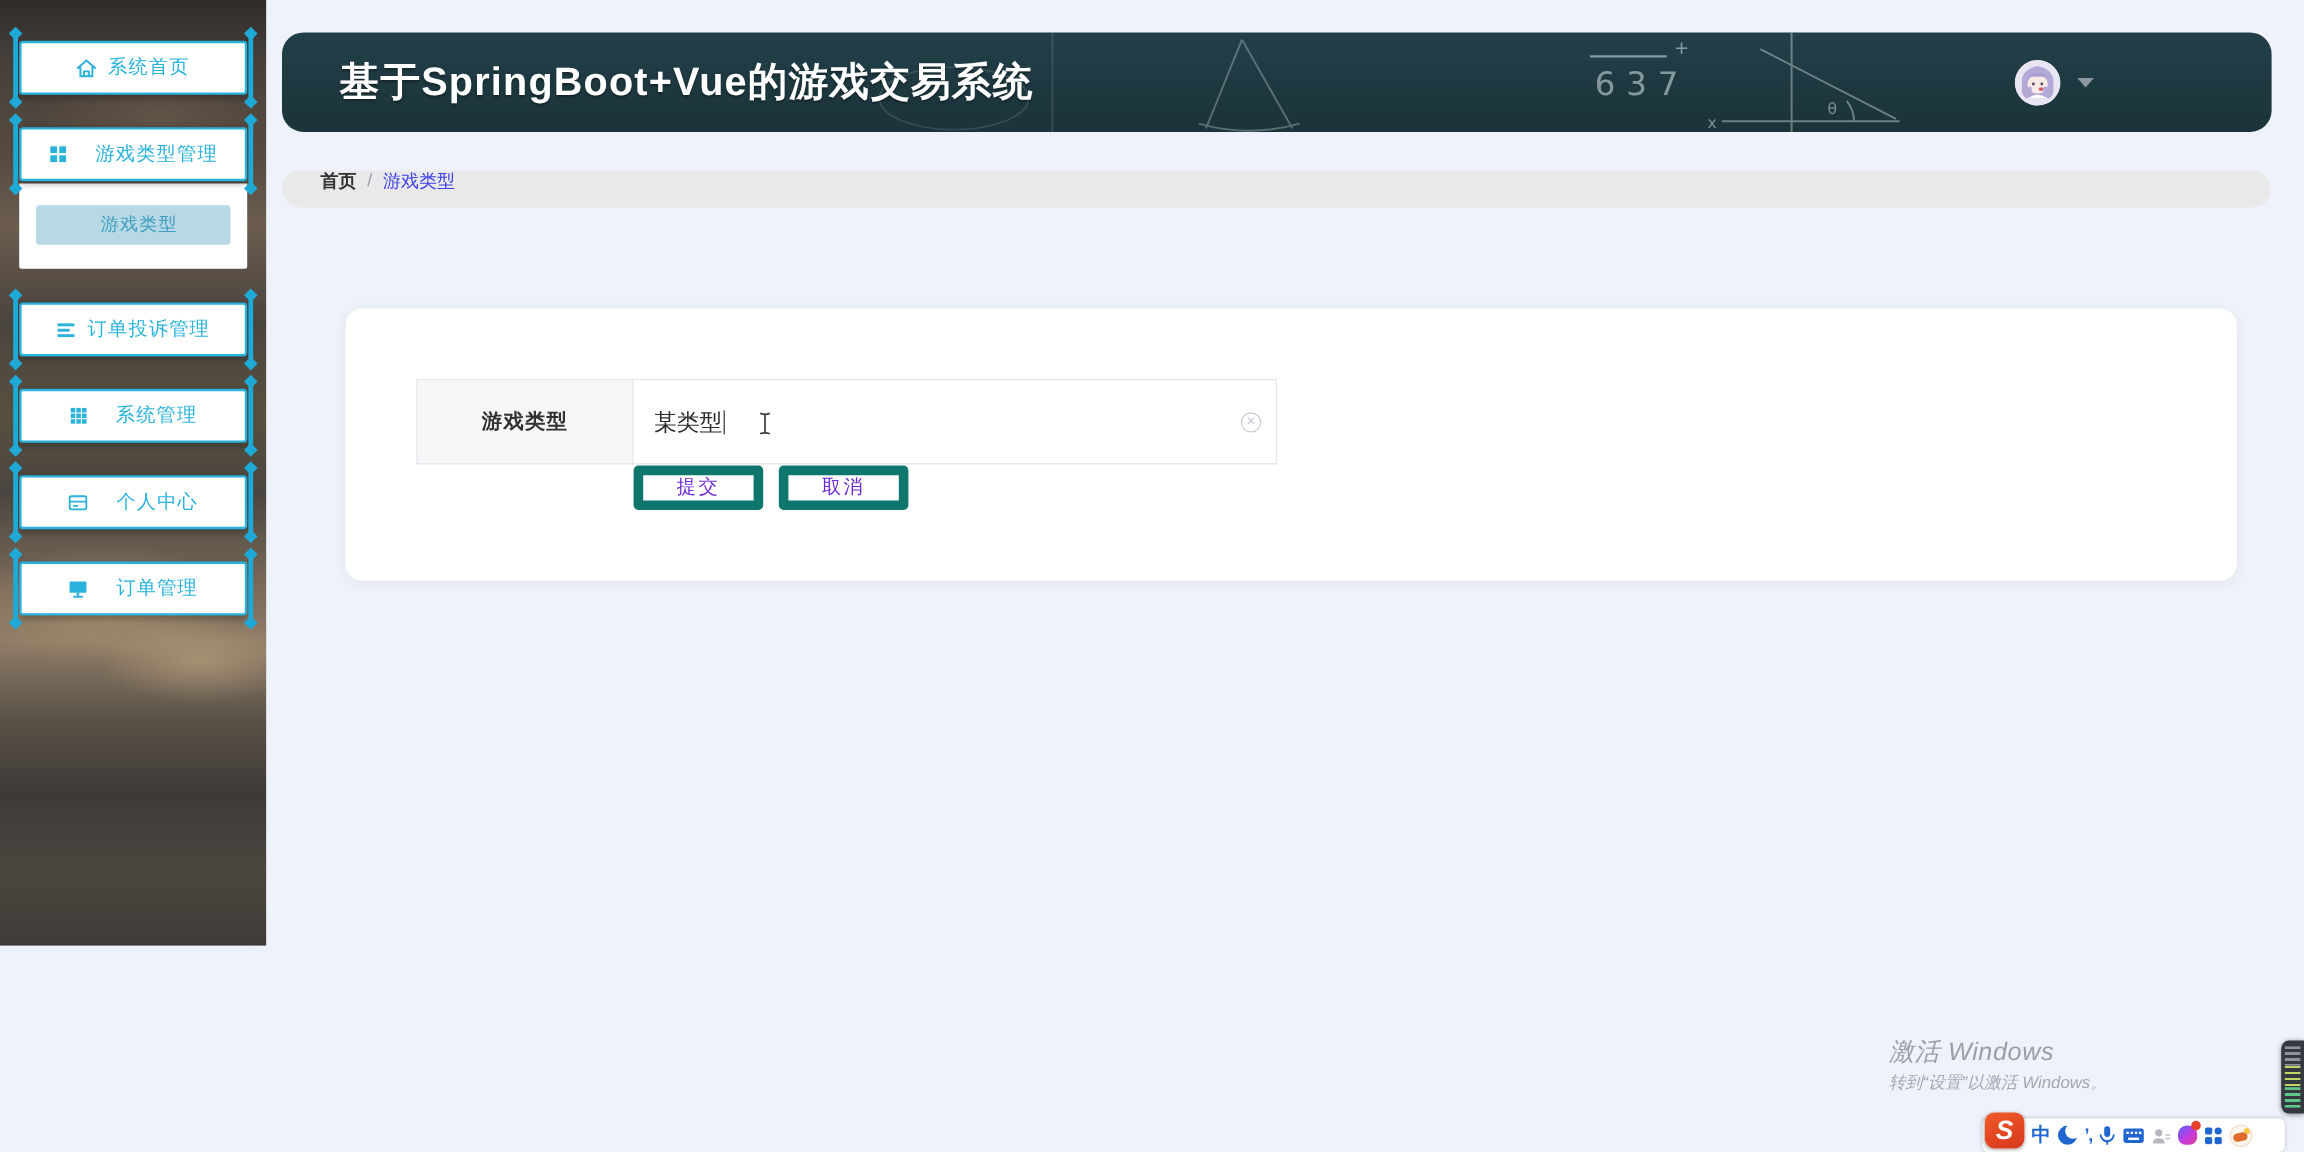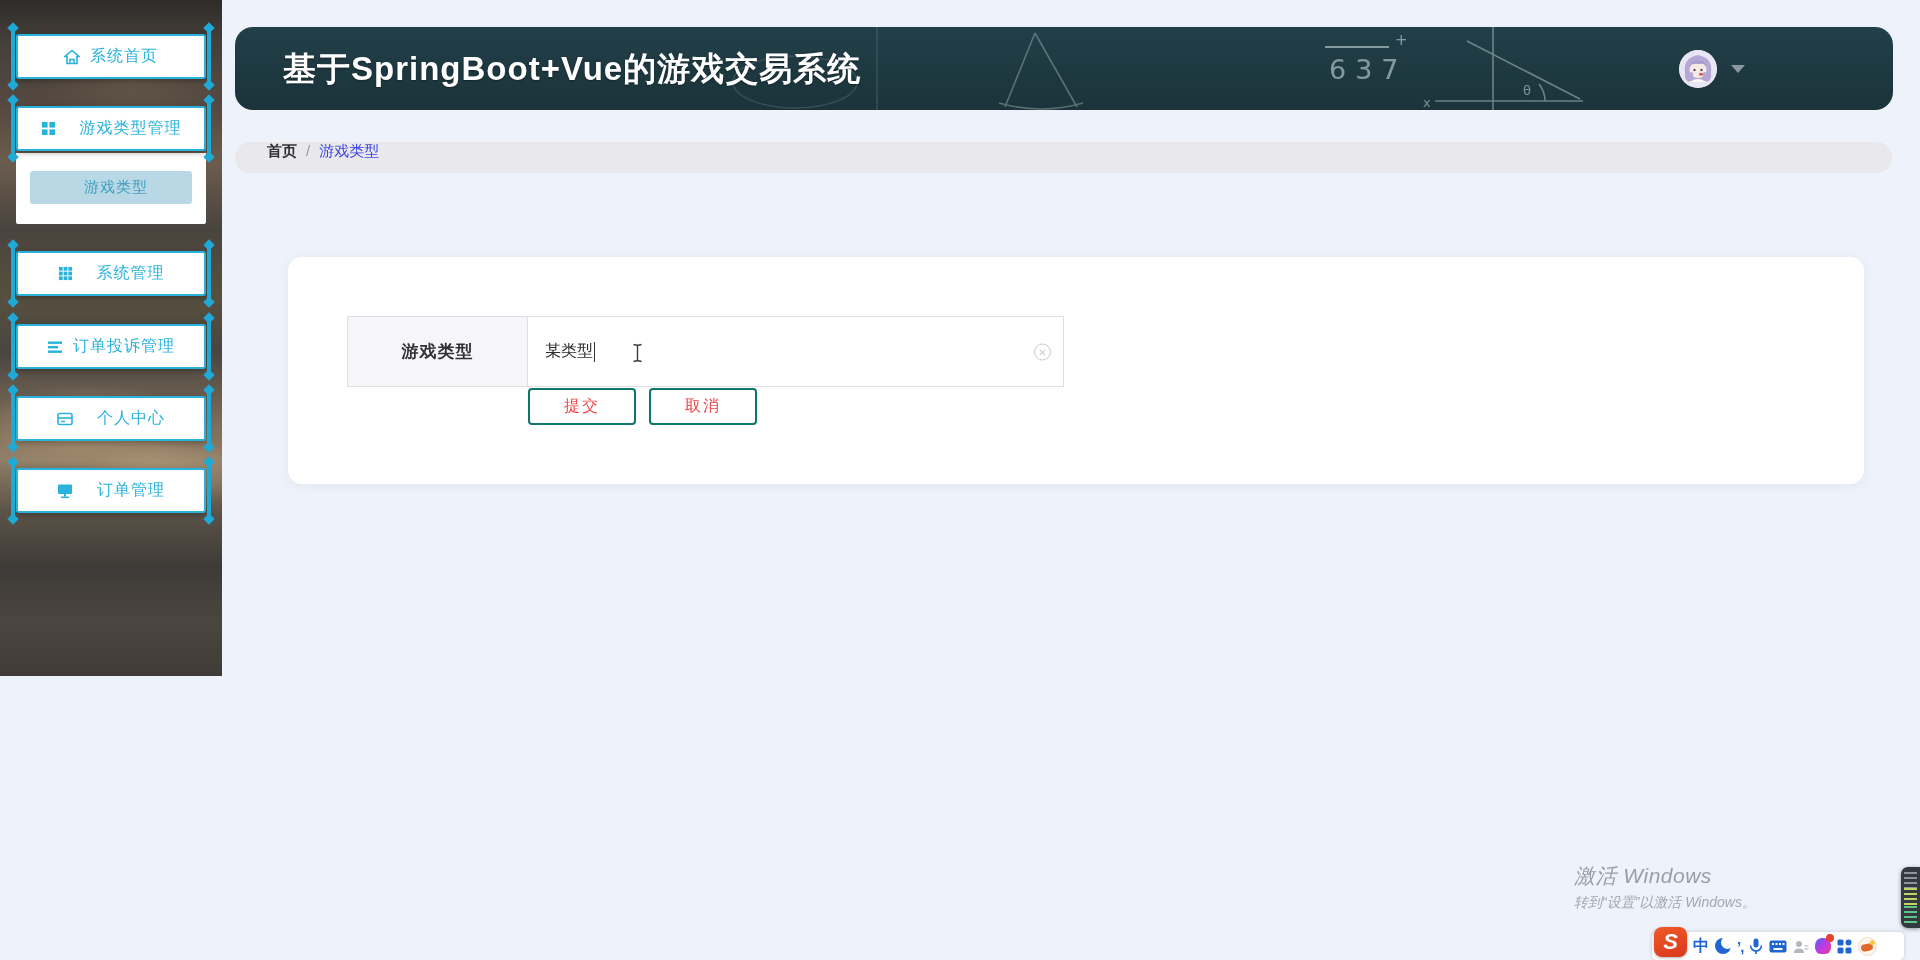--- a/index.html
+++ b/index.html
@@ -1,20 +1,20 @@
 <!DOCTYPE html>
 <html><head>
 <meta charset="utf-8">
 <style>
   * { margin:0; padding:0; box-sizing:border-box; }
   html,body { width:1920px; height:960px; overflow:hidden; font-family:"Liberation Sans","DejaVu Sans",sans-serif; }
   .page { position:relative; width:1920px; height:960px; background:#eef2fa; }
 
   
-  .sidebar { position:absolute; left:0; top:0; width:222px; height:676px; overflow:hidden;
+  .sidebar { position:absolute; left:0; top:0; width:222px; height:788px; overflow:hidden;
     background:
       radial-gradient(140px 60px at 60% 12%, rgba(120,100,80,.45), rgba(0,0,0,0) 70%),
       radial-gradient(160px 70px at 40% 64%, rgba(190,160,120,.55), rgba(0,0,0,0) 70%),
       radial-gradient(120px 50px at 75% 70%, rgba(210,180,140,.45), rgba(0,0,0,0) 70%),
       linear-gradient(180deg,#2e2b29 0%,#453f3a 6%,#554a41 16%,#6b5c4e 24%,#4a443f 34%,#57503f 44%,#4a4540 52%,#7a6a58 62%,#8f7d66 68%,#5a5248 76%,#3e3a37 84%,#4b463f 92%,#403b36 100%);
   }
   .nav-item { position:relative; height:45px; margin:0 16px; background:#fff; border:2px solid #29b2dc;
     border-radius:3px; display:flex; align-items:center; justify-content:center; gap:10px;
     color:#29b2dc; font-size:16px; letter-spacing:1px; cursor:pointer;
     box-shadow:0 2px 6px rgba(0,0,0,.28); }
@@ -55,30 +55,30 @@
   .bc-current { color:#3c41e8; cursor:pointer; }
 
   .card { position:absolute; left:66px; top:257px; width:1576px; height:227px; background:#fff;
     border-radius:14px; box-shadow:0 2px 12px rgba(30,50,90,.06); }
 
   .form-table { position:absolute; left:59px; top:59px; width:717px; height:71px;
     border:1px solid #dcdfe6; display:flex; }
   .form-label-cell { width:180px; background:#f6f6f8; border-right:1px solid #dcdfe6;
     display:flex; align-items:center; justify-content:center; font-size:17px; color:#303133; font-weight:600; letter-spacing:1px; }
   .form-input-cell { position:relative; flex:1; background:#fff; display:flex; align-items:center; padding-left:17px; }
-  .input-value { font-size:16px; color:#2b2b2b; }
+  .input-value { font-size:19px; color:#2b2b2b; }
   .input-caret { display:inline-block; width:1px; height:20px; background:#333; margin-left:1px; vertical-align:middle; }
   .ibeam-cursor { position:absolute; left:104px; top:26px; }
   .clear-icon { position:absolute; right:12px; top:50%; transform:translateY(-50%);
     width:17px; height:17px; border:1px solid #c6cad2; border-radius:50%;
     color:#c6cad2; font-size:10px; line-height:15px; text-align:center; cursor:pointer; background:#fff; }
 
   .btn-row { position:absolute; left:240px; top:131px; display:flex; gap:13px; }
-  .btn { width:108px; height:37px; background:#fff; border:2px solid #0f766e; border-radius:4px;
-    color:#ef4444; font-size:16px; letter-spacing:2px; display:flex; align-items:center; justify-content:center;
+  .btn { width:108px; height:37px; background:#fff; border:8px solid #0f766e; border-radius:4px;
+    color:#6d28d9; font-size:16px; letter-spacing:2px; display:flex; align-items:center; justify-content:center;
     cursor:pointer; font-family:inherit; }
 
   
   .watermark { position:absolute; left:1574px; top:862px; pointer-events:none;font-style:italic; }
   .wm-1 { font-size:21px; color:rgba(130,136,144,.78); letter-spacing:.5px; }
   .wm-2 { font-size:14px; color:rgba(130,136,144,.70); margin-top:4px; }
 
   
   .ime-bar { position:absolute; left:1652px; top:932px; width:252px; height:28px; background:#fff;
     border-radius:5px; box-shadow:0 0 4px rgba(0,0,0,.18); display:flex; align-items:center; padding:0 6px 0 2px; gap:6px; }
@@ -140,52 +140,52 @@
       <span class="nav-label">游戏类型管理</span>
     </div>
 
     <div class="submenu">
       <div class="submenu-item">
         <span>游戏类型</span>
       </div>
     </div>
 
 
+    <div class="nav-item mt-d">
+      <span class="deco deco-l"></span>
+      <span class="deco deco-r"></span>
+      <span class="nav-icon">
+        <svg width="16" height="16" viewBox="0 0 16 16">
+            <rect x="1" y="2.5" width="14" height="2.4" fill="#29b2dc"></rect>
+            <rect x="1" y="7" width="10" height="2.4" fill="#29b2dc"></rect>
+            <rect x="1" y="11.5" width="14" height="2.4" fill="#29b2dc"></rect>
+          </svg>
+      </span>
+      <span class="nav-label">订单投诉管理</span>
+    </div>
+
     <div class="nav-item mt-b">
       <span class="deco deco-l"></span>
       <span class="deco deco-r"></span>
       <span class="nav-icon">
         <svg width="15" height="15" viewBox="0 0 16 16">
             <g fill="#29b2dc">
               <rect x="1" y="1" width="4" height="4"></rect>
               <rect x="6" y="1" width="4" height="4"></rect>
               <rect x="11" y="1" width="4" height="4"></rect>
               <rect x="1" y="6" width="4" height="4"></rect>
               <rect x="6" y="6" width="4" height="4"></rect>
               <rect x="11" y="6" width="4" height="4"></rect>
               <rect x="1" y="11" width="4" height="4"></rect>
               <rect x="6" y="11" width="4" height="4"></rect>
               <rect x="11" y="11" width="4" height="4"></rect>
             </g>
           </svg>
       </span>
       <span class="nav-label">系统管理</span>
-    </div>
-
-    <div class="nav-item mt-d">
-      <span class="deco deco-l"></span>
-      <span class="deco deco-r"></span>
-      <span class="nav-icon">
-        <svg width="16" height="16" viewBox="0 0 16 16">
-            <rect x="1" y="2.5" width="14" height="2.4" fill="#29b2dc"></rect>
-            <rect x="1" y="7" width="10" height="2.4" fill="#29b2dc"></rect>
-            <rect x="1" y="11.5" width="14" height="2.4" fill="#29b2dc"></rect>
-          </svg>
-      </span>
-      <span class="nav-label">订单投诉管理</span>
     </div>
 
     <div class="nav-item mt-b">
       <span class="deco deco-l"></span>
       <span class="deco deco-r"></span>
       <span class="nav-icon">
         <svg width="16" height="16" viewBox="0 0 16 16">
             <rect x="1" y="2.5" width="14" height="11" rx="1.5" fill="none" stroke="#29b2dc" stroke-width="1.6"></rect>
             <line x1="1" y1="7" x2="15" y2="7" stroke="#29b2dc" stroke-width="1.6"></line>
             <line x1="4" y1="10.5" x2="8" y2="10.5" stroke="#29b2dc" stroke-width="1.4"></line>

